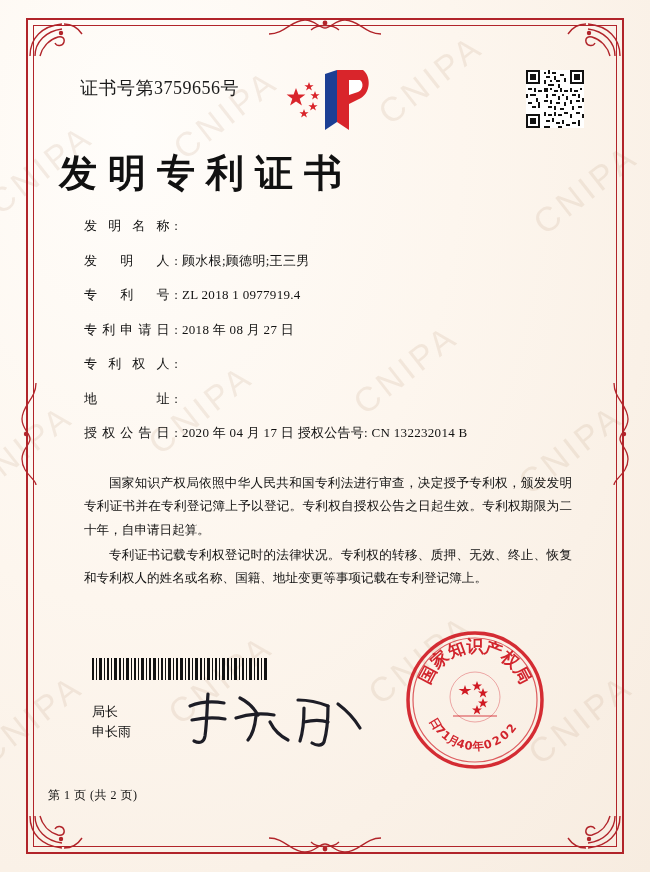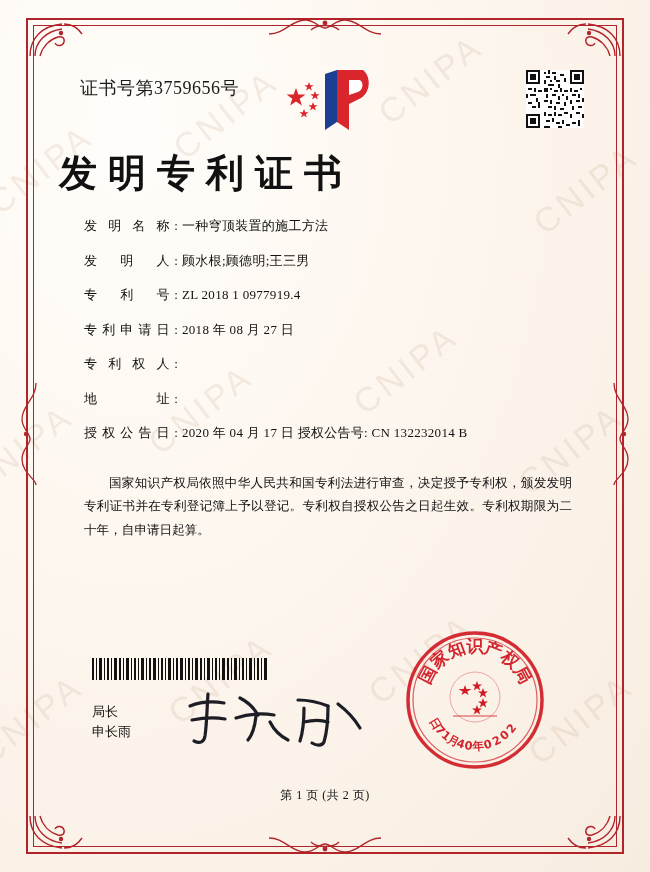--- a/index.html
+++ b/index.html
@@ -233,21 +233,20 @@
     bottom: 55px;
     width: 150px;
     height: 150px;
   }
 
   .page-num {
     position: absolute;
     left: 0;
     right: 0;
     bottom: 26px;
-    text-align: center;
     font-size: 12px;
     color: #111;
     letter-spacing: 0.5px;
   }
 </style>
 </head>
 <body>
 
 <div class="page">
 
@@ -437,21 +436,20 @@
     <div class="fields">
 
       <div class="field-row">
         <div class="field-label">
           <span>发</span>
           <span>明</span>
           <span>名</span>
           <span>称</span>
         </div>
         <div class="field-colon">:</div>
-        <div class="field-value">一种穹顶装置的施工方法</div>
       </div>
 
       <div class="field-row">
         <div class="field-label">
           <span>发</span>
           <span>明</span>
           <span>人</span>
         </div>
         <div class="field-colon">:</div>
         <div class="field-value">顾水根;顾德明;王三男</div>
@@ -510,20 +508,21 @@
           <span>2020 年 04 月 17 日</span>
           <span class="field-value-second-label">授权公告号:</span>
           <span>CN 132232014 B</span>
         </div>
       </div>
 
     </div>
 
     <div class="paragraphs">
       <p>国家知识产权局依照中华人民共和国专利法进行审查，决定授予专利权，颁发发明专利证书并在专利登记簿上予以登记。专利权自授权公告之日起生效。专利权期限为二十年，自申请日起算。</p>
+      <p>专利证书记载专利权登记时的法律状况。专利权的转移、质押、无效、终止、恢复和专利权人的姓名或名称、国籍、地址变更等事项记载在专利登记簿上。</p>
     </div>
 
     <div class="barcode">
       <svg width="175" height="22" viewBox="0 0 175 22" shape-rendering="crispEdges">
         <rect width="175" height="22" fill="none"></rect>
         <g fill="#111">
           <rect x="0" y="0" width="2" height="22"></rect>
             <rect x="4" y="0" width="1" height="22"></rect>
           <rect x="7" y="0" width="3" height="22"></rect>
             <rect x="12" y="0" width="1" height="22"></rect>

